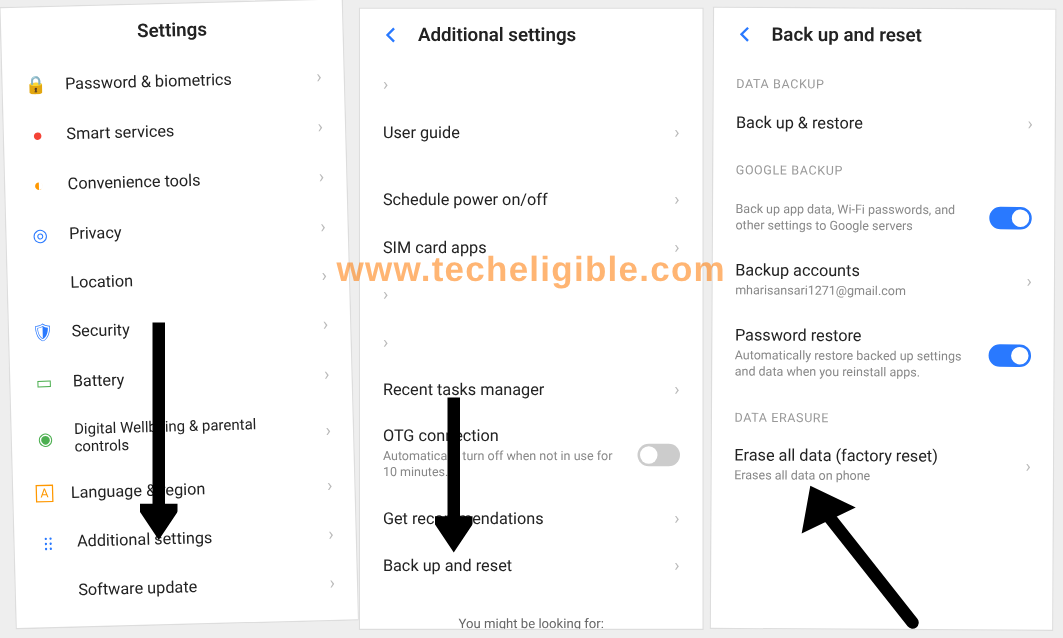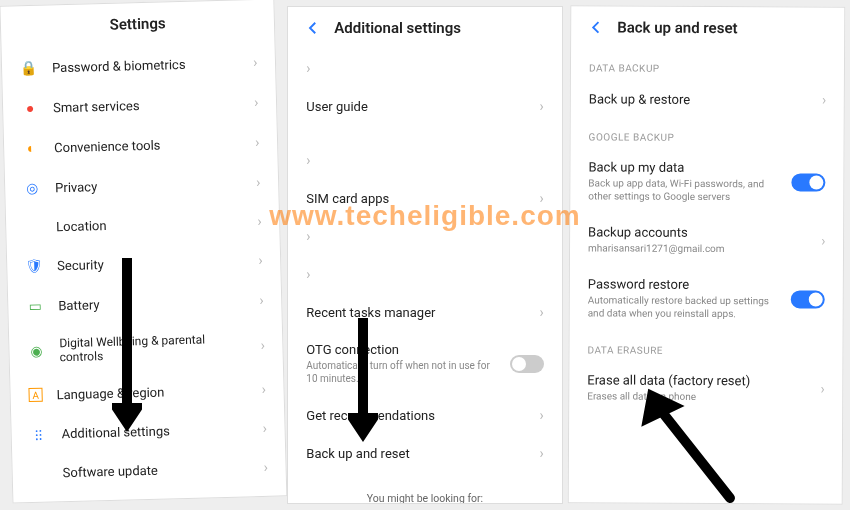--- a/index.html
+++ b/index.html
@@ -99,20 +99,21 @@
   </div>
   <div class="row">
       <span class="chev">›</span>
     </div>
   <div class="row">
       <div class="row-lbl">User guide</div>
       <span class="chev">›</span>
     </div>
   <div style="height:16px"></div>
   <div class="row">
+      <div class="row-lbl">Schedule power on/off</div>
       <span class="chev">›</span>
     </div>
   <div class="row">
       <div class="row-lbl">SIM card apps</div>
       <span class="chev">›</span>
     </div>
   <div class="row">
       <span class="chev">›</span>
     </div>
   <div class="row">
@@ -149,21 +150,20 @@
     <div class="hdr-title">Back up and reset</div>
   </div>
   <div class="section">DATA BACKUP</div>
   <div class="row">
       <div class="row-lbl">Back up &amp; restore</div>
       <span class="chev">›</span>
     </div>
   <div class="section">GOOGLE BACKUP</div>
   <div class="row">
       <div class="row-block">
-        <div class="row-lbl">Back up my data</div>
         <div class="row-sub">Back up app data, Wi-Fi passwords, and other settings to Google servers</div>
       </div>
       <div class="toggle toggle-on"></div>
     </div>
   <div class="row">
       <div class="row-block">
         <div class="row-lbl">Backup accounts</div>
         <div class="row-sub">mharisansari1271@gmail.com</div>
       </div>
       <span class="chev">›</span>

